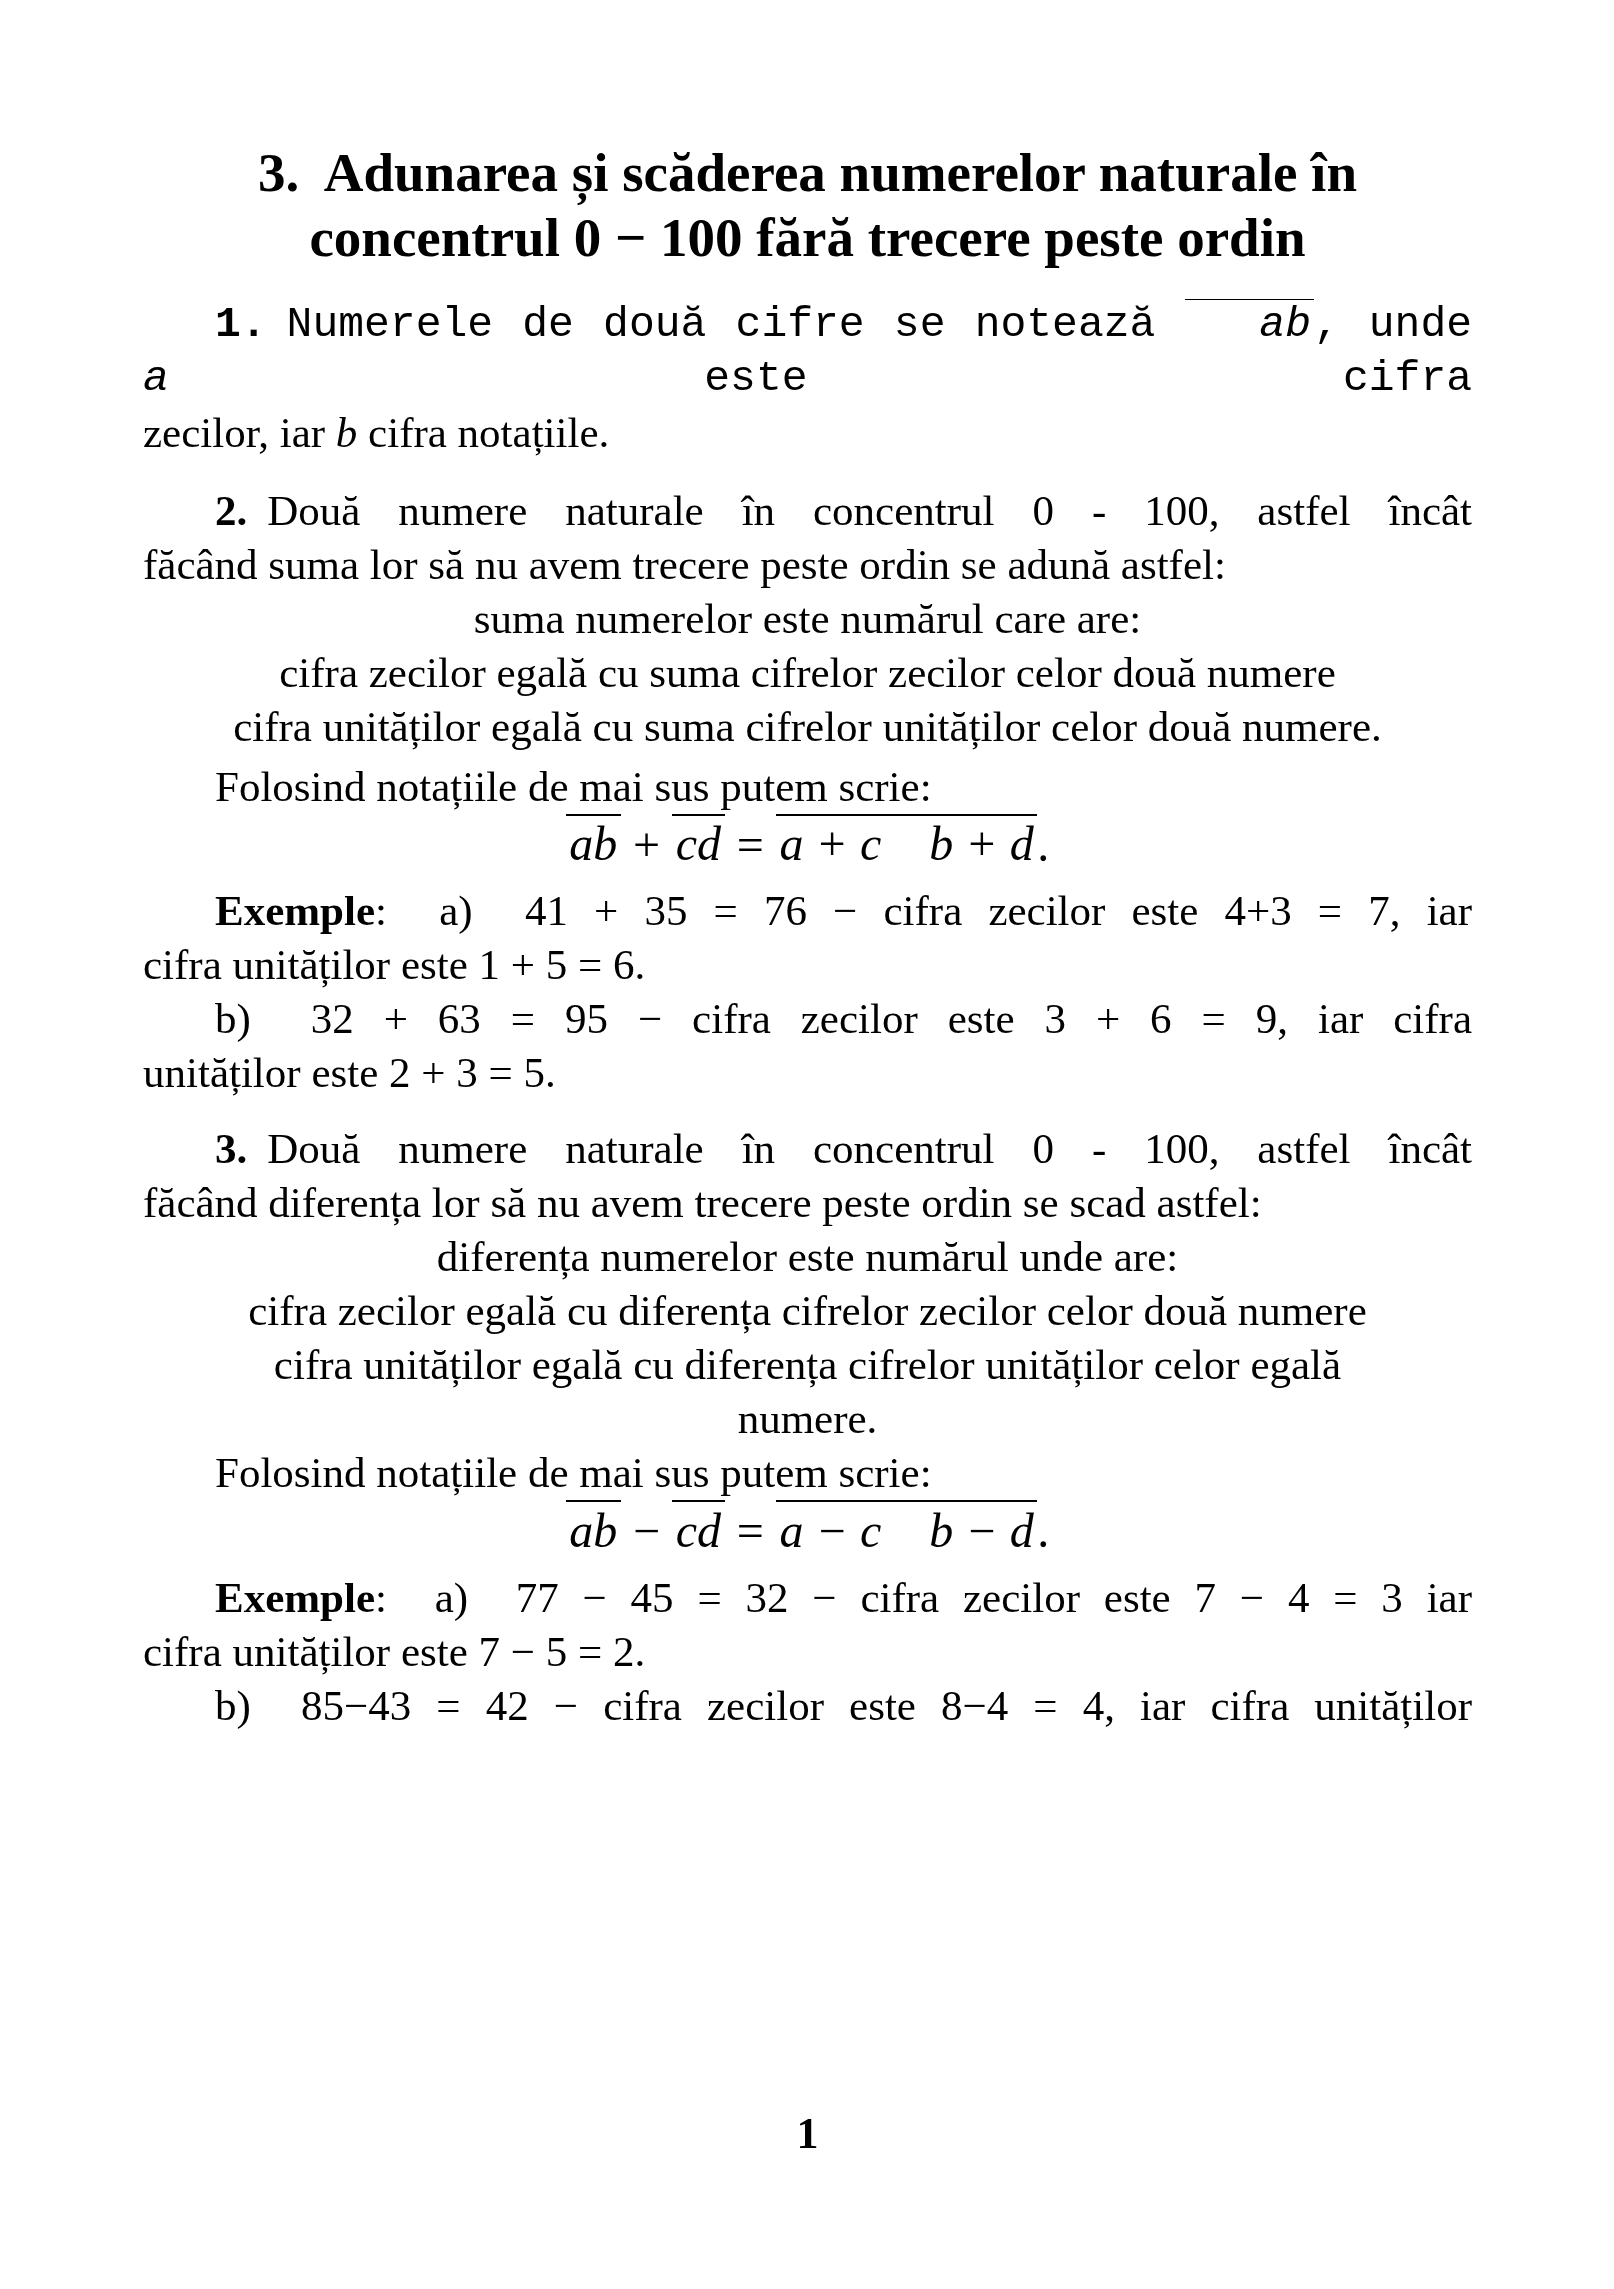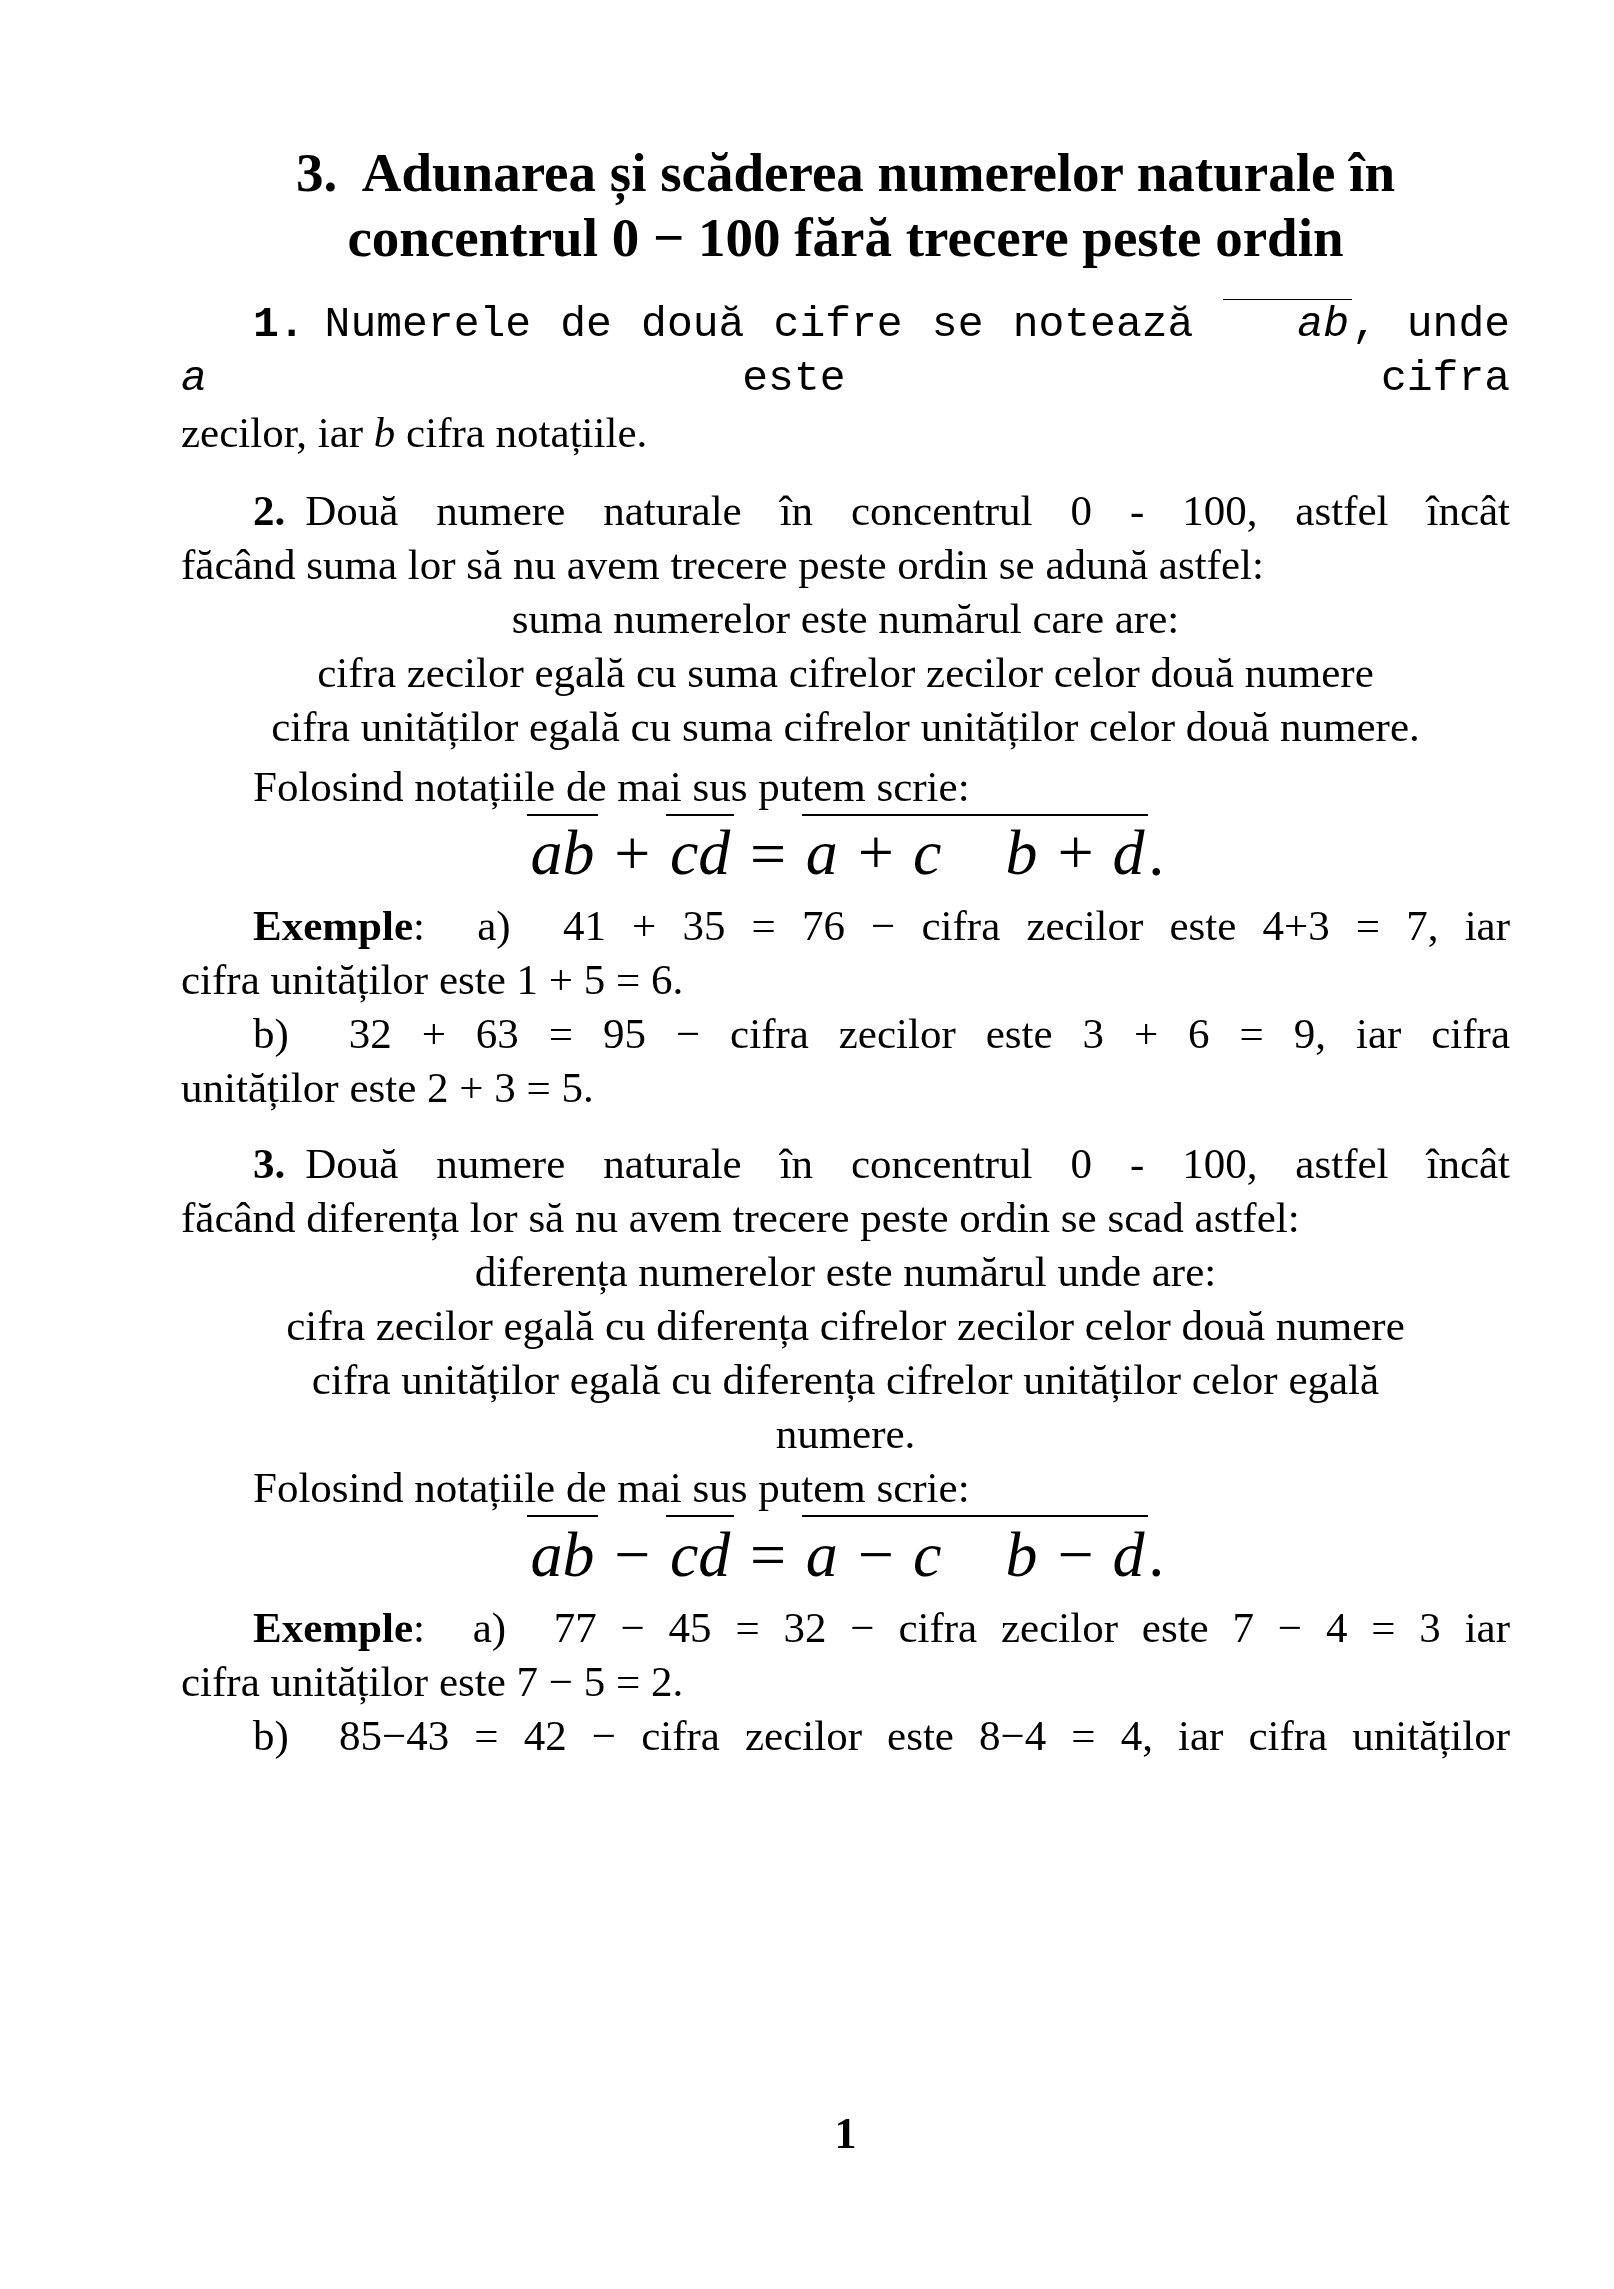--- a/index.html
+++ b/index.html
@@ -4,21 +4,21 @@
 <style>
   html,body{margin:0;padding:0;background:#ffffff;}
   .page{
     position:relative;
     width:1614px;height:2290px;
     background:#ffffff;color:#000;
     font-family:"Liberation Serif", serif;
     font-size:43px;line-height:54px;
     overflow:hidden;
   }
-  .content{position:absolute;left:143px;top:0;width:1329px;margin-left:38px;}
+  .content{position:absolute;left:143px;top:0;width:1329px;}
   .title{
     margin-top:140px;
     font-size:55px;line-height:65px;font-weight:bold;
     text-align:center;
   }
   .section{
     margin-top:44px;
     font-size:48px;line-height:57px;font-weight:bold;
     text-align:center;
   }
@@ -30,21 +30,21 @@
   .b{font-weight:bold;}
   .i{font-style:italic;}
   .num{margin-right:20px;}
   .mt30{margin-top:28px;font-family:Liberation Mono, monospace;}
   .mt26{margin-top:24px;}
   .mt24{margin-top:22px;}
   .mt14{margin-top:13px;}
   .mt6{margin-top:5.5px;}
   .formula{
     text-align:right;text-align-last:center;
-    font-size:64px;line-height:54px;
+    font-size:48px;line-height:54px;
   }
   .ov{display:inline-block;border-top:2.8px solid #000;padding:3.7px 3.7px 0 3.7px;line-height:1.05;}
   .ovb{display:inline-block;border-top:1.8px solid #000;padding:1.8px 2.8px 0 2.8px;line-height:1.05;}
   .pageno{
     position:absolute;left:0;top:2107px;width:1329px;
     text-align:center;font-weight:bold;font-size:44px;line-height:54px;
   }
 </style>
 </head>
 <body>

